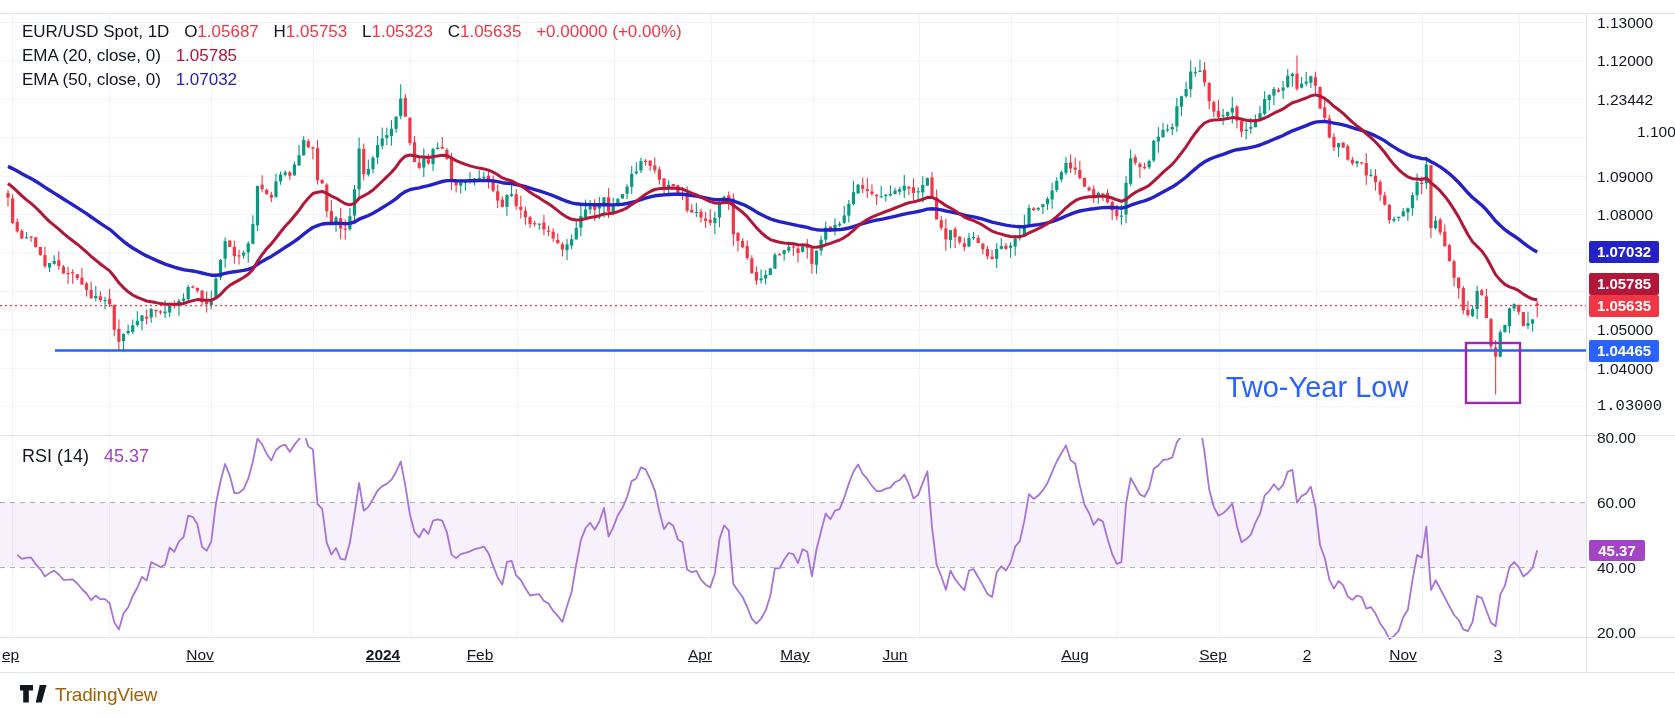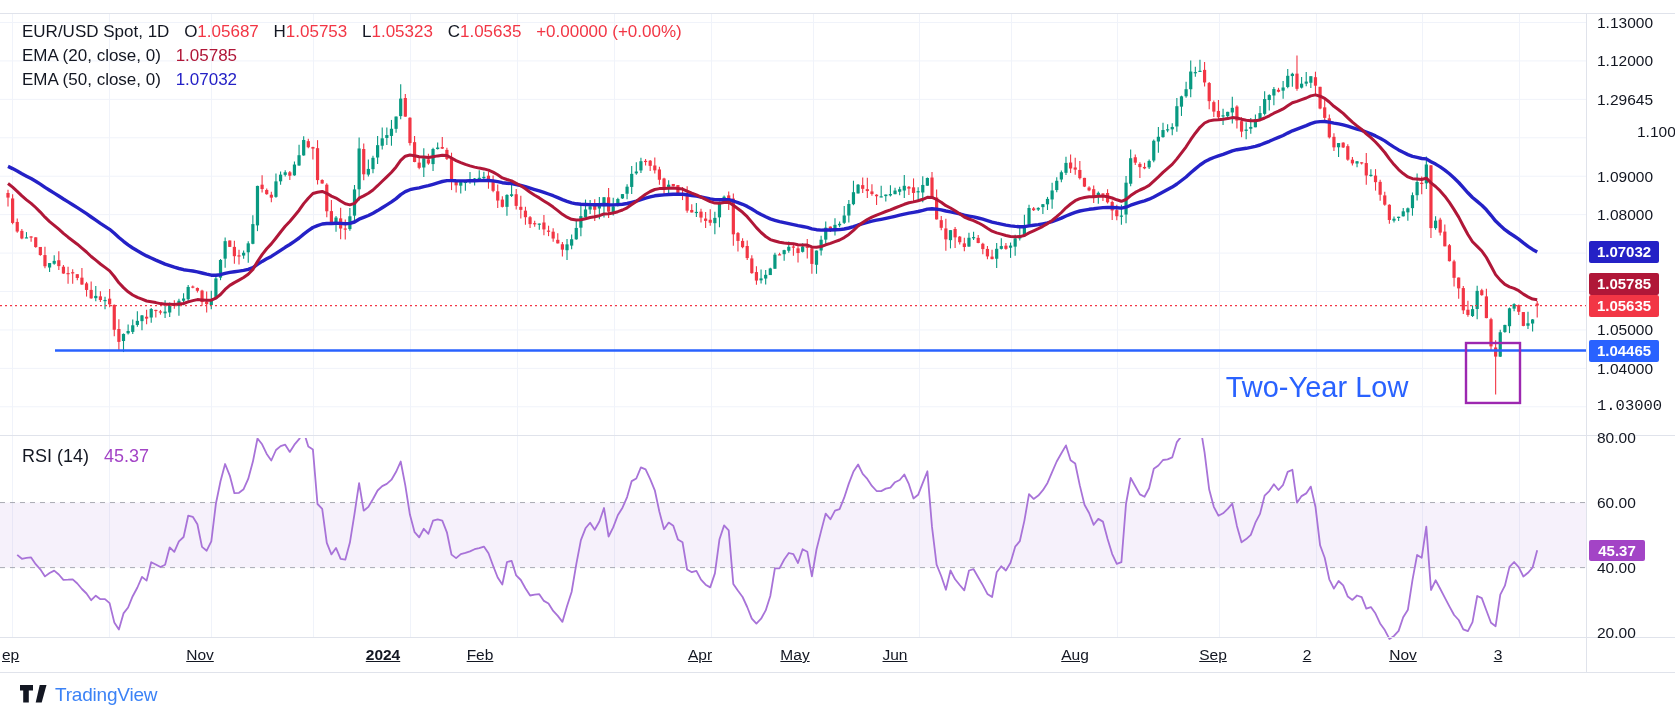--- a/index.html
+++ b/index.html
@@ -30,21 +30,21 @@
   .time-label{
     position:absolute;top:646px;font-size:15.5px;color:#131722;transform:translateX(-50%);z-index:4;white-space:nowrap;text-decoration:underline;
   }
   .time-label.left-clip{transform:none;}
   .time-label.bold{font-weight:700;}
   .annotation{
     position:absolute;z-index:7;font-size:29px;font-weight:500;color:#2962FF;white-space:nowrap;
     transform:translateX(-50%);
   }
   .logo{position:absolute;left:20px;top:684px;display:flex;align-items:center;gap:8px;z-index:5;}
-  .logo-text{font-size:19px;font-weight:500;color:#3b82f6;letter-spacing:-0.2px;}
+  .logo-text{font-size:19px;font-weight:500;color:#a16207;letter-spacing:-0.2px;}
 </style>
 </head>
 <body>
 
 <div id="chart-root">
 
   <svg id="plot-svg" width="1675" height="718">
       <g>
         <line x1="0" y1="406.7999999999995" x2="1586" y2="406.7999999999995" stroke="#F0F3FA" stroke-width="1"></line>
         <line x1="0" y1="368.36999999999944" x2="1586" y2="368.36999999999944" stroke="#F0F3FA" stroke-width="1"></line>
@@ -783,21 +783,21 @@
   <div class="rsi-legend">
     <span>RSI (14)</span><span class="sep" style="display:inline-block;width:10px;"></span>
     <span class="v-rsi">45.37</span>
   </div>
 
   <div class="annotation" id="annotation" style="left: 1317px; top: 371px;">Two-Year Low</div>
 
   <div id="overlay">
       <div class="axis-label" style="top: 13px;">1.13000</div>
       <div class="axis-label" style="top: 51.43px;">1.12000</div>
-      <div class="axis-label" style="top: 89.86px;">1.29645</div>
+      <div class="axis-label" style="top: 89.86px;">1.23442</div>
       <div class="axis-label" style="top: 122px; margin-left: 40px;">1.10000</div>
       <div class="axis-label" style="top: 166.72px;">1.09000</div>
       <div class="axis-label" style="top: 205.15px;">1.08000</div>
       <div class="axis-label" style="top: 320.44px;">1.05000</div>
       <div class="axis-label" style="top: 358.87px;">1.04000</div>
       <div class="axis-label" style="top: 397.3px; font-family: Liberation Mono, monospace;">1.03000</div>
       <div class="axis-label" style="top: 428px;">80.00</div>
       <div class="axis-label" style="top: 493.06px;">60.00</div>
       <div class="axis-label" style="top: 558.12px;">40.00</div>
       <div class="axis-label" style="top: 623.18px;">20.00</div>

